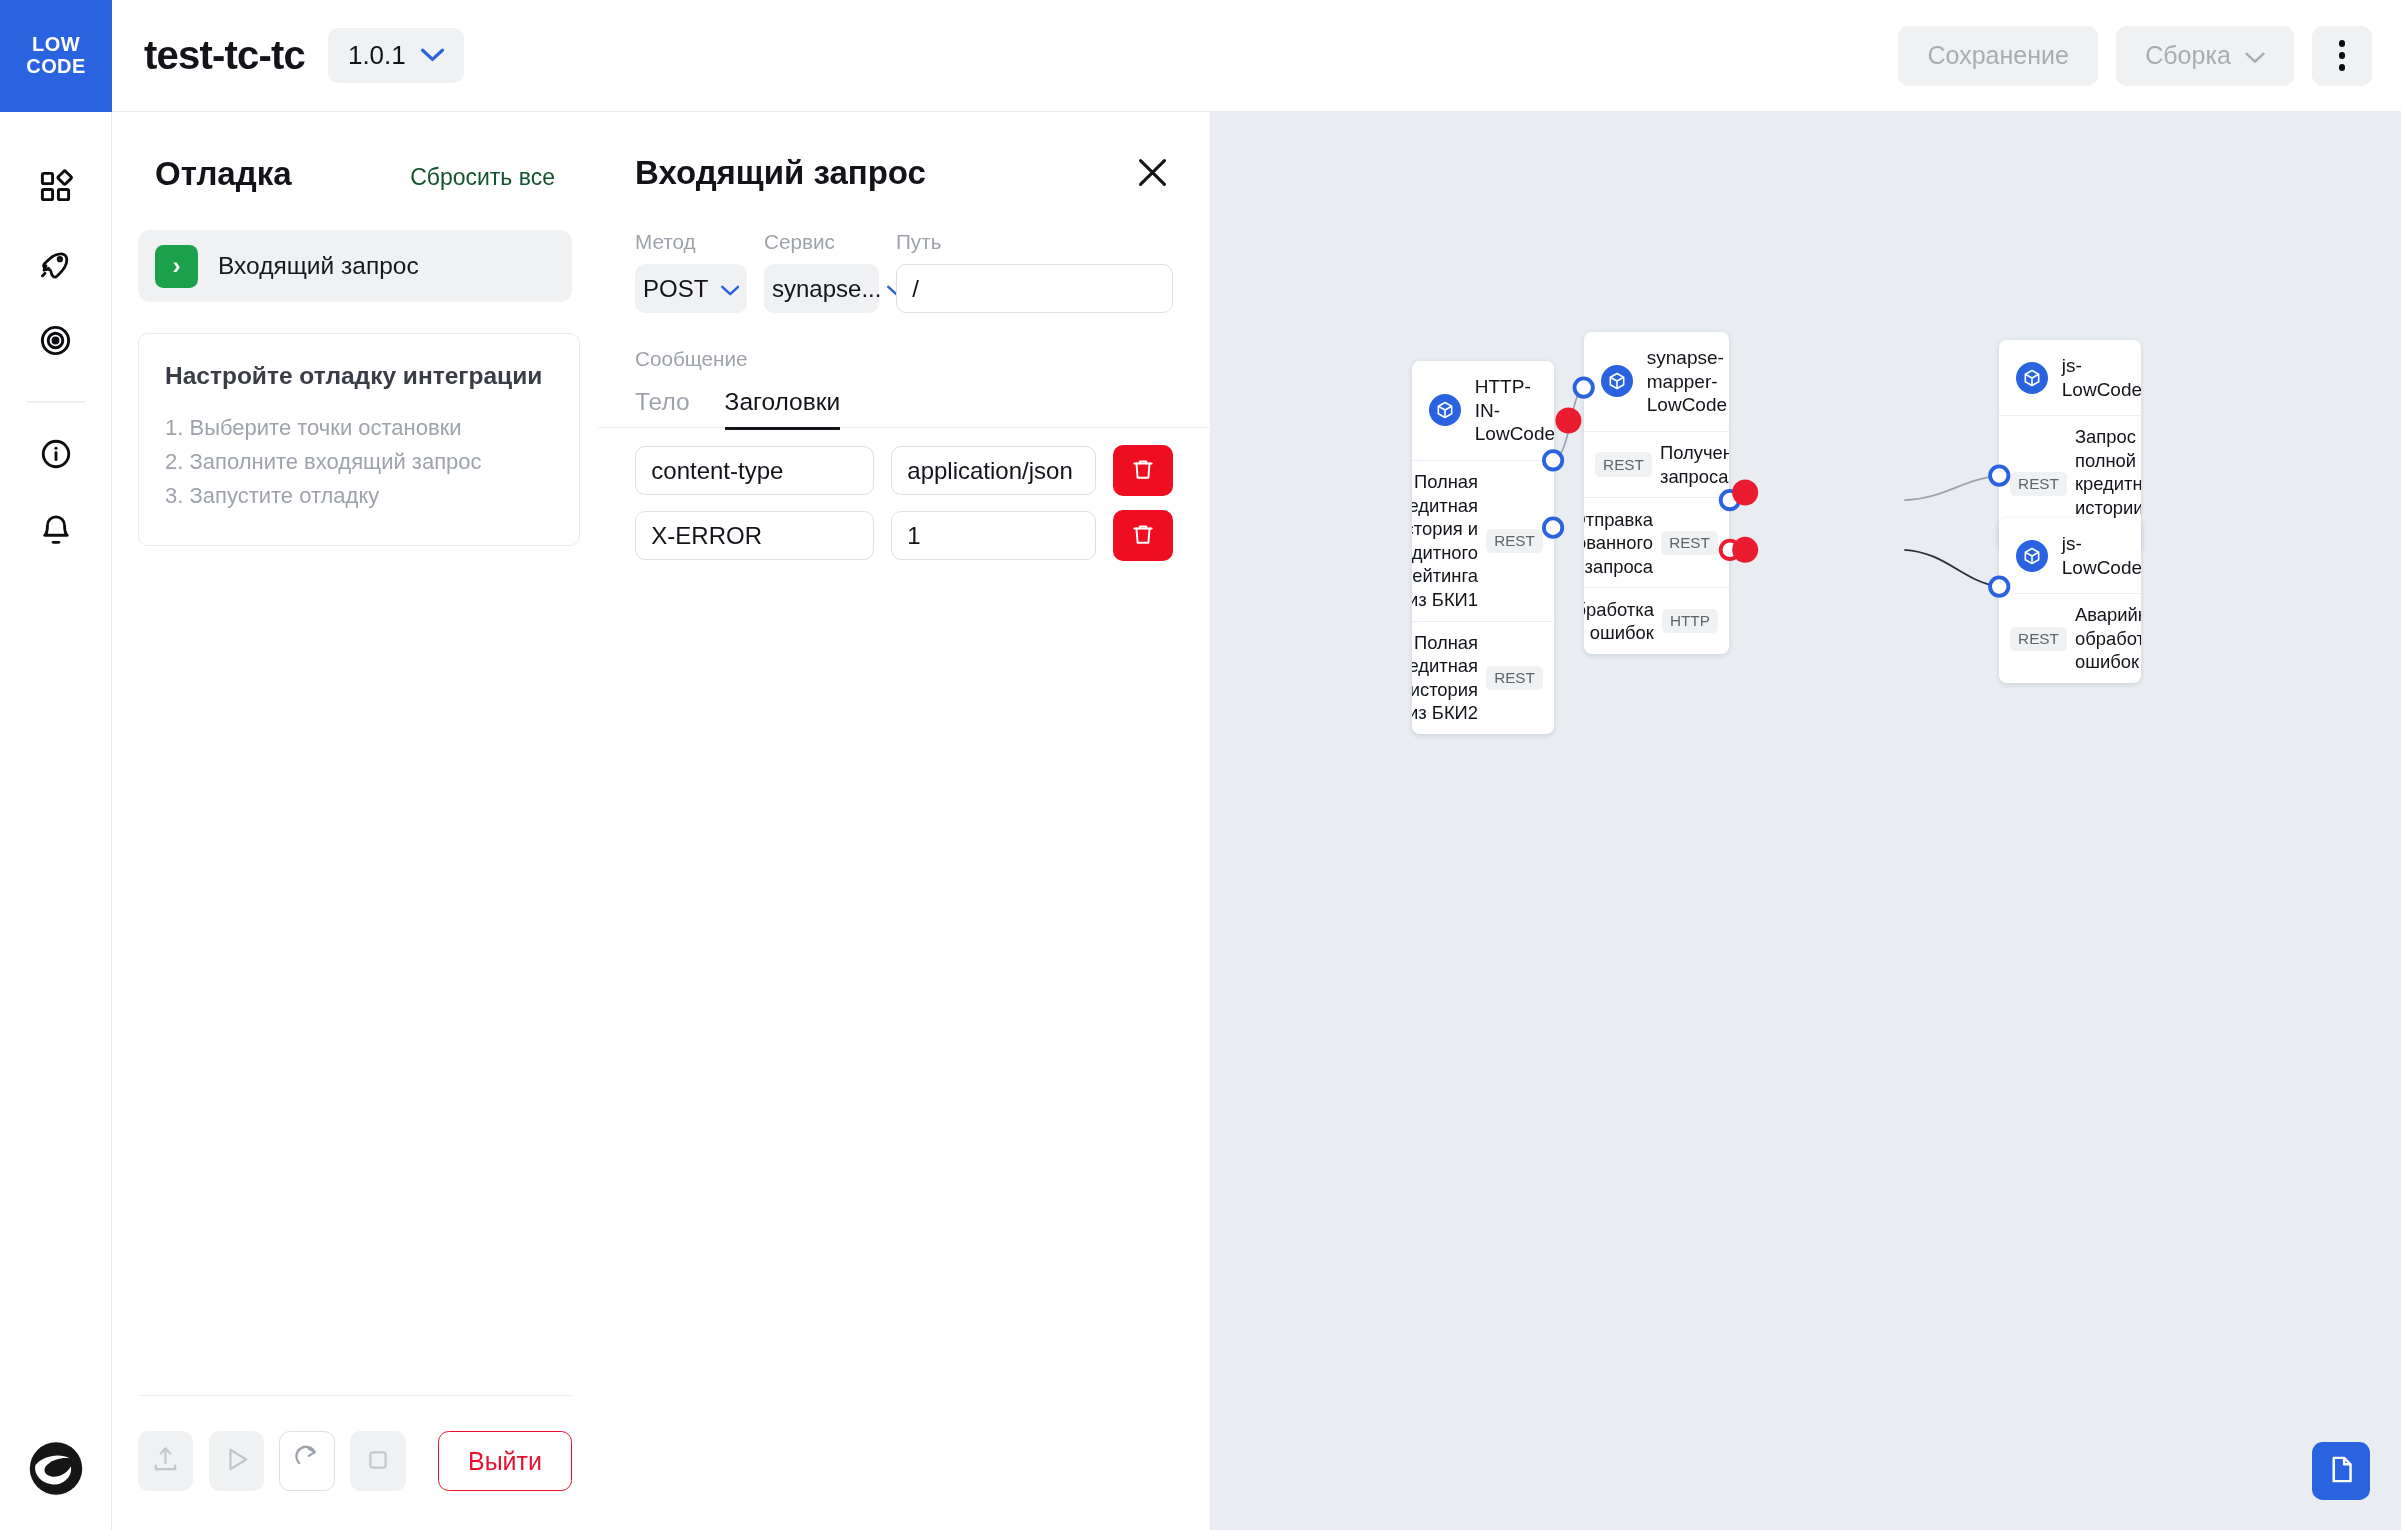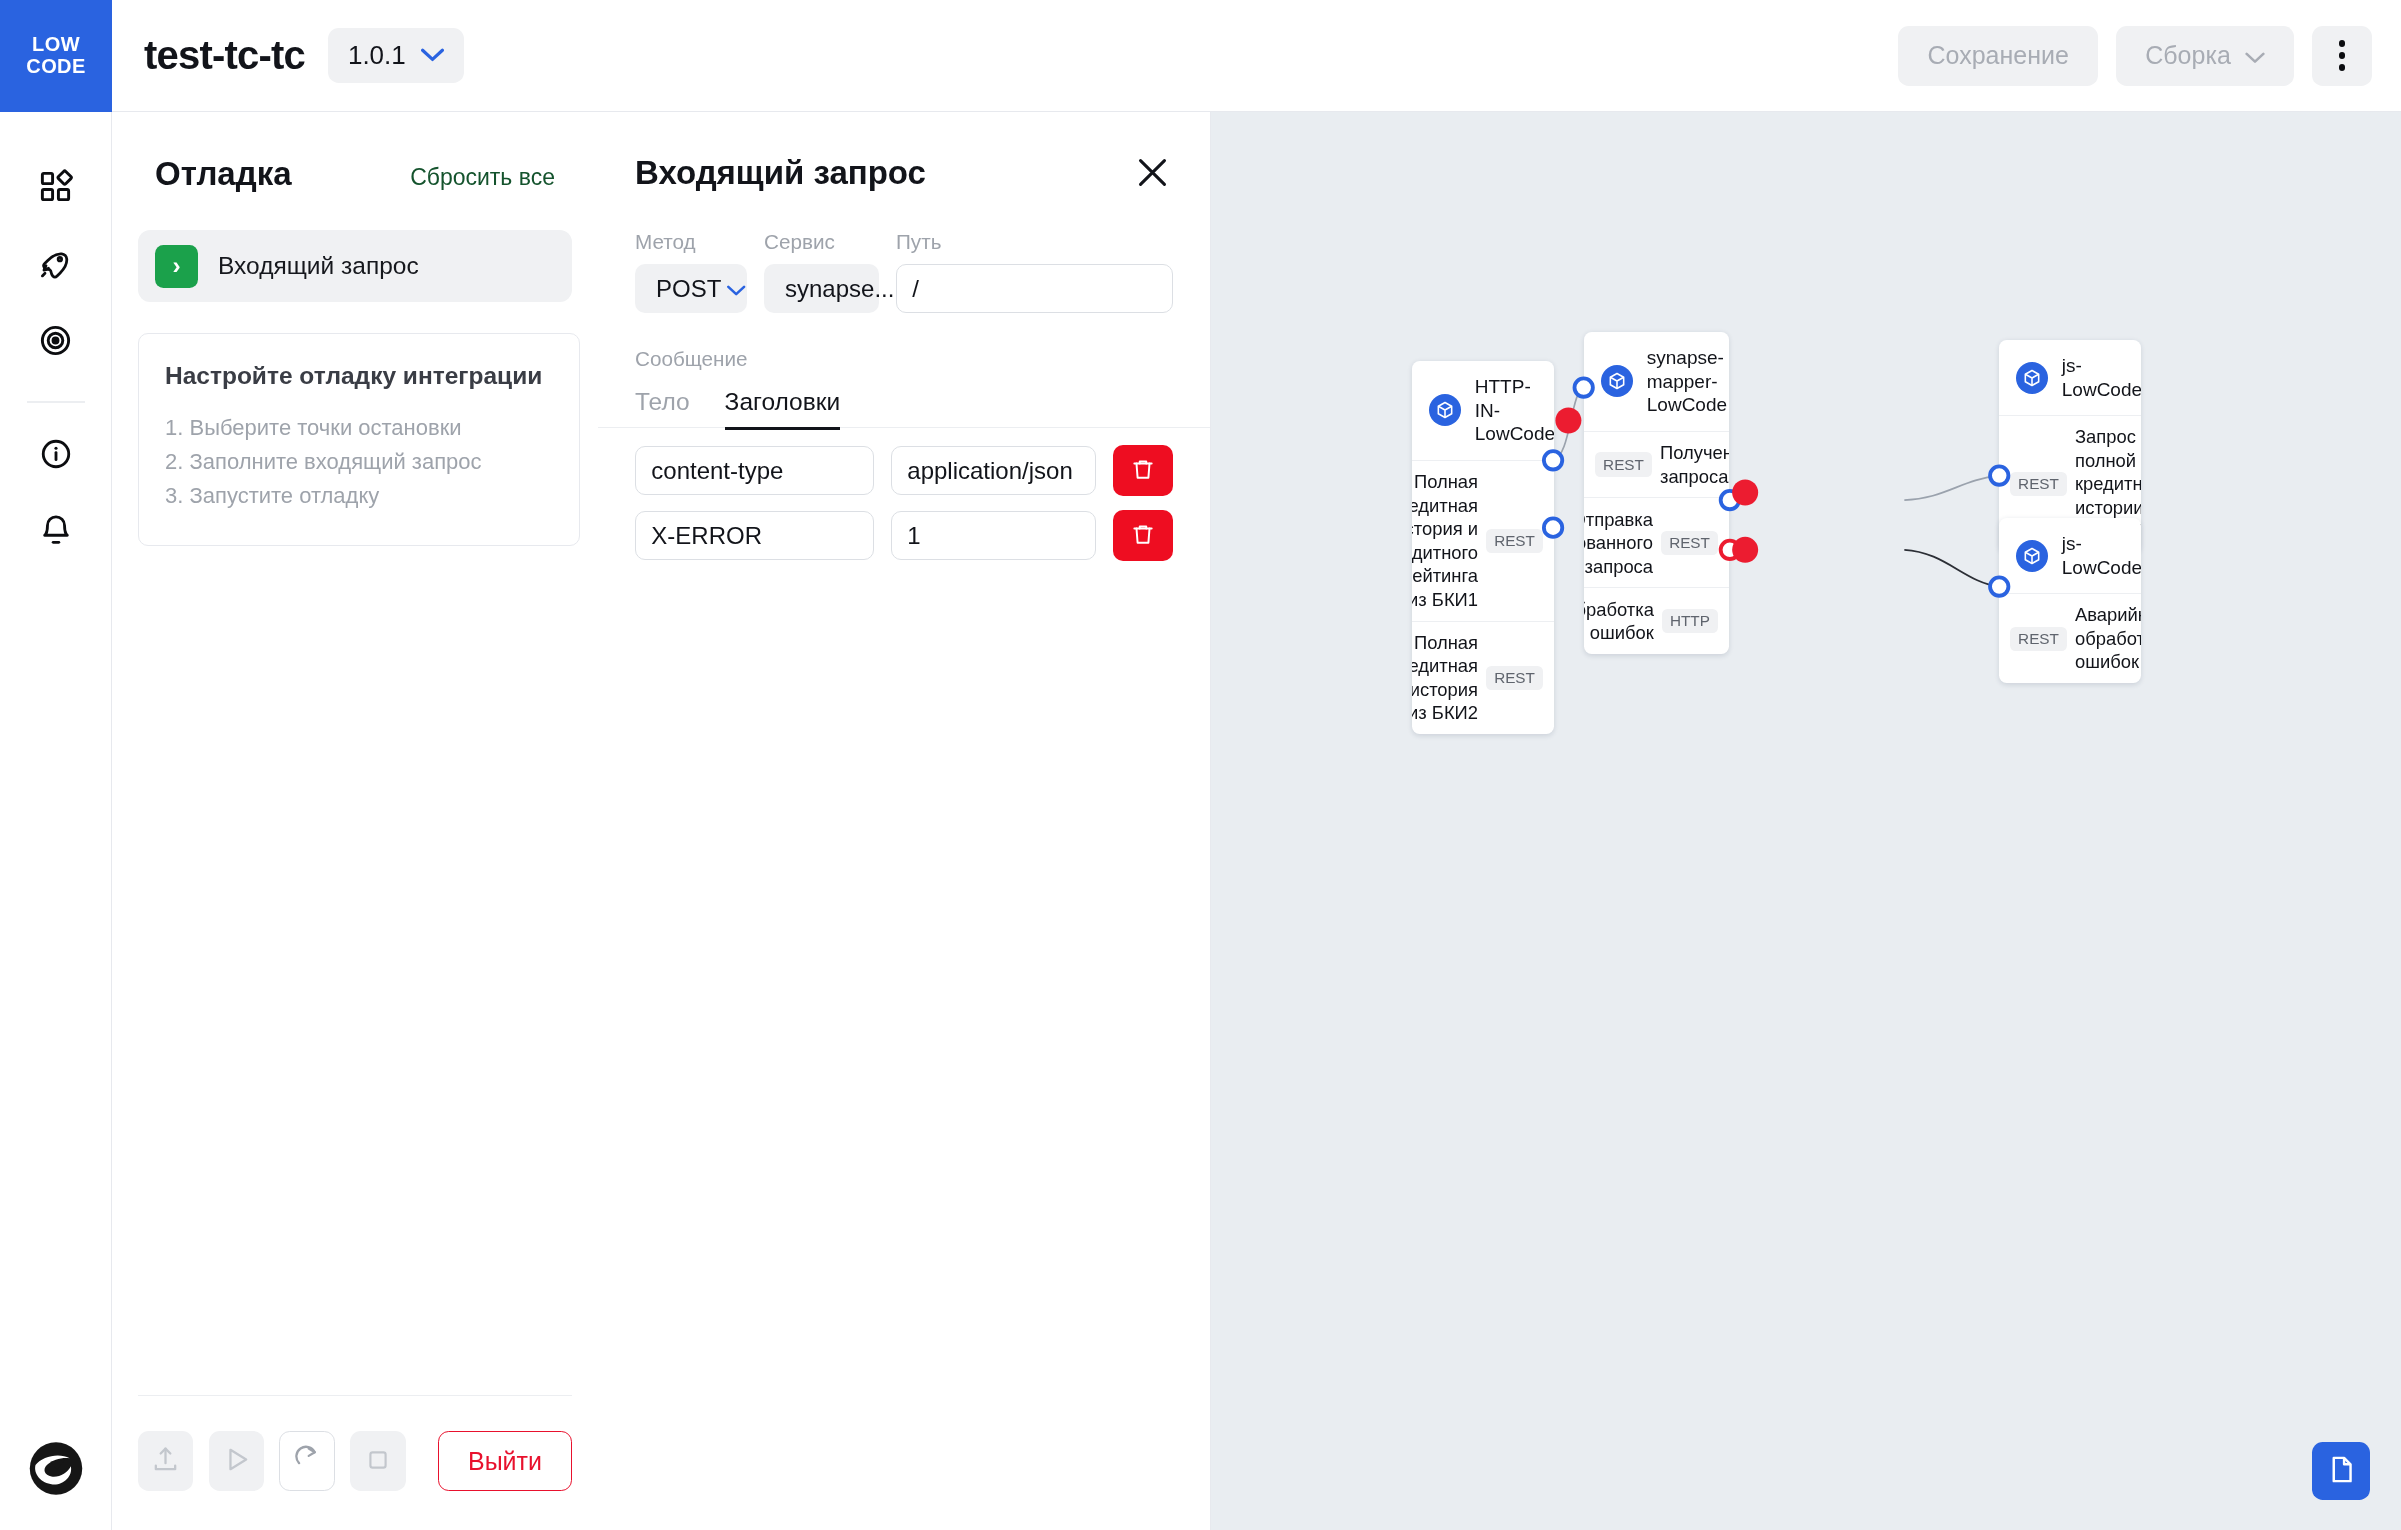--- a/index.html
+++ b/index.html
@@ -117,21 +117,21 @@
   }
   .form-head {
     display: flex; align-items: center; justify-content: space-between;
     padding: 40px 37px 0 37px;
   }
   .form-title { font-size: 33px; font-weight: 700; color: #12141a; }
   .close-x { width: 41px; height: 41px; cursor: pointer; }
   .field-row { display: flex; gap: 17px; padding: 37px 37px 0 37px; }
   .field-label { font-size: 20.7px; color: #9ea3ab; margin-bottom: 10px; display: block; }
   .select-chip {
-    background: #f0f1f3; border-radius: 10px; height: 49px; padding: 0 21px;
+    background: #f0f1f3; border-radius: 10px; height: 49px; padding: 0 8px;
     display: flex; align-items: center; justify-content: space-between; gap: 6px;
     font-size: 24px; color: #12141a; cursor: pointer; min-width: 0;
   }
   .fld-method { width: 112px; flex: 0 0 112px; }
   .fld-service { width: 115px; flex: 0 0 115px; }
   .fld-path { flex: 1 1 auto; min-width: 0; }
   .text-input {
     width: 100%; height: 49px; border: 0.8px solid #dcdfe4; border-radius: 10px;
     padding: 0 15.3px; font-size: 24px; color: #12141a; font-family: inherit;
     background: #fff; outline: none;

